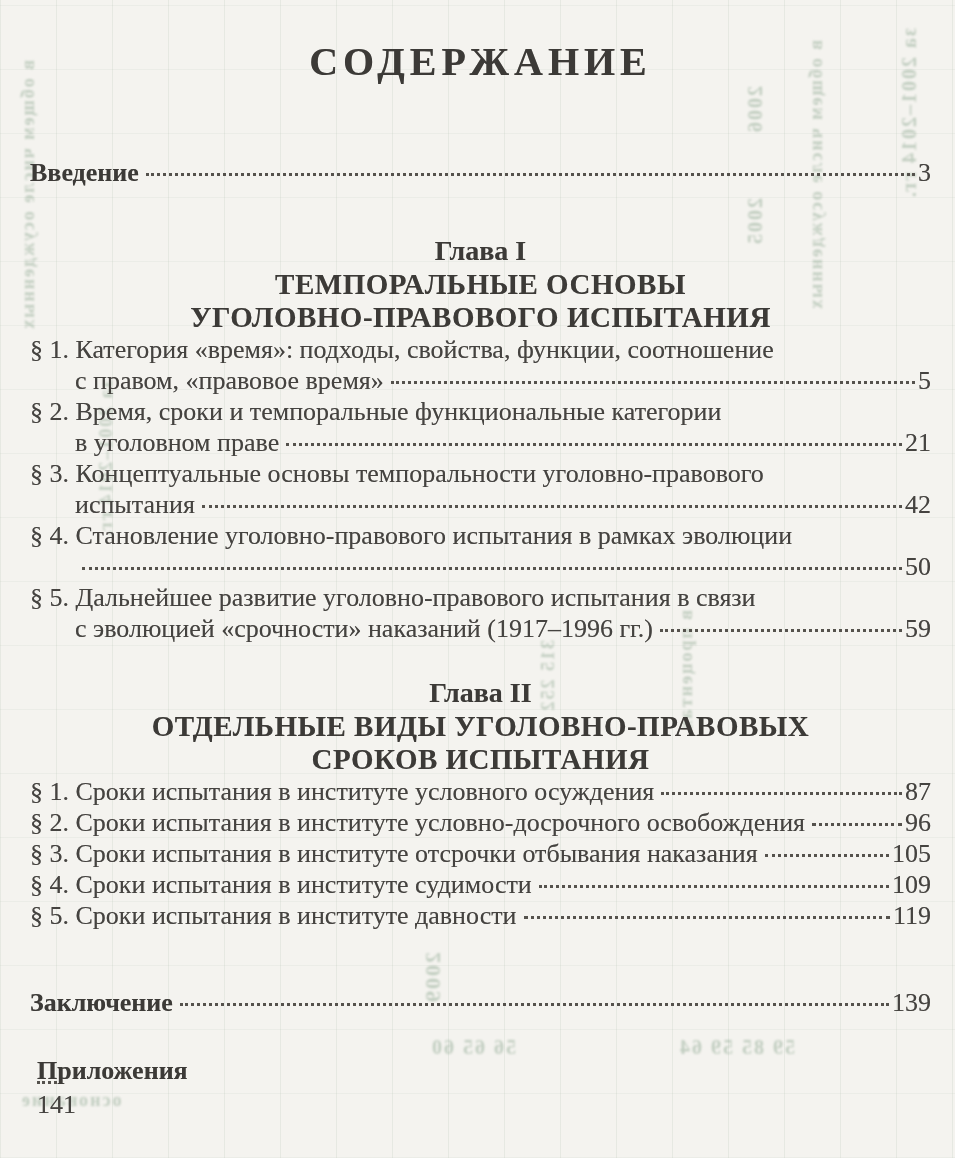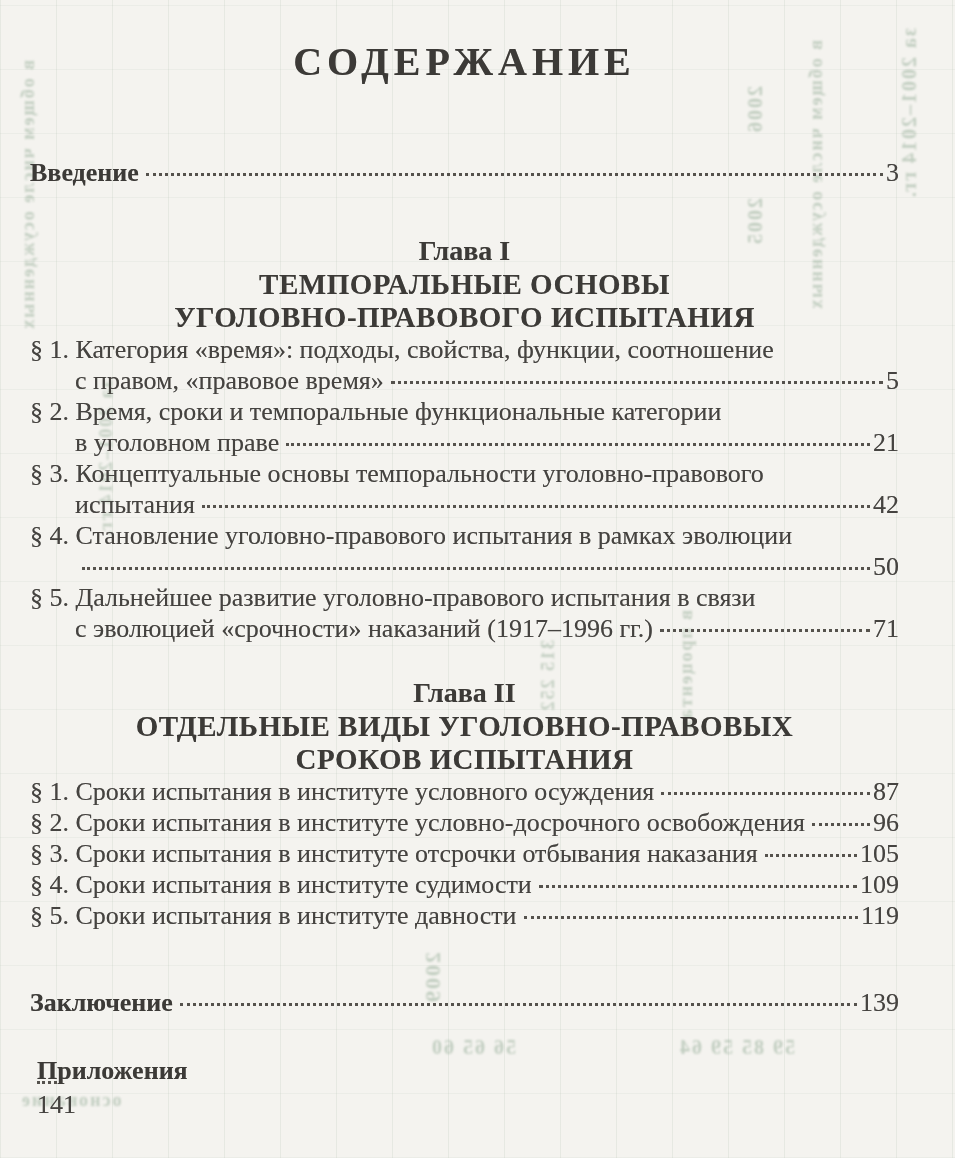--- a/index.html
+++ b/index.html
@@ -27,21 +27,21 @@
     font-weight:700;
     letter-spacing:2px;
     pointer-events:none;
     white-space:nowrap;
   }
   .ghost.v{ writing-mode:vertical-rl; transform:scaleX(-1); }
   .ghost.h{ transform:scaleX(-1); }
   
   .content{
     position:relative;
-    padding:28px 56px 0 30px;
+    padding:28px 24px 0 30px;
     text-shadow:0 0 0.6px rgba(70,68,64,0.45);
   }
   .toc-title{
     margin:10px 0 0;
     text-align:center;
     font-size:40px;
     font-weight:700;
     letter-spacing:5px;
     color:#3c3a37;
   }
@@ -143,21 +143,21 @@
           <span class="dots"></span>
           <span class="pg">50</span>
         </div>
       </div>
 
       <div class="entry">
         <div class="l1">§ 5. Дальнейшее развитие уголовно-правового испытания в связи</div>
         <div class="row l2row">
           <span>с эволюцией «срочности» наказаний (1917–1996 гг.)</span>
           <span class="dots"></span>
-          <span class="pg">71</span>
+          <span class="pg">59</span>
         </div>
       </div>
 
     </div>
 
     <div class="chapter-head ch2-head">
       <div class="kicker">Глава II</div>
       <div class="chtitle">ОТДЕЛЬНЫЕ ВИДЫ УГОЛОВНО-ПРАВОВЫХ</div>
       <div class="chtitle">СРОКОВ ИСПЫТАНИЯ</div>
     </div>

